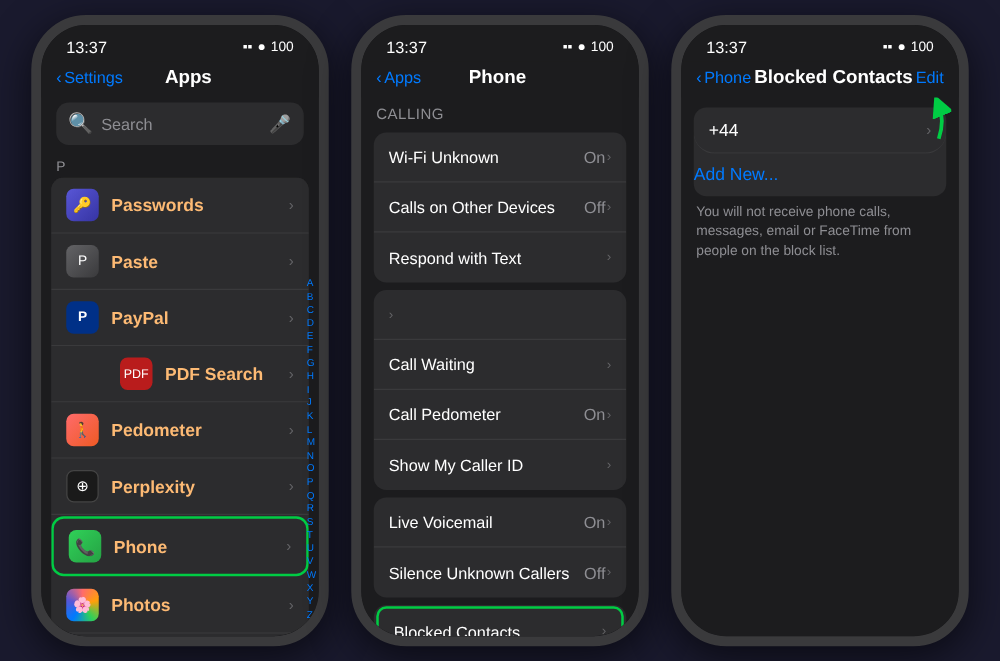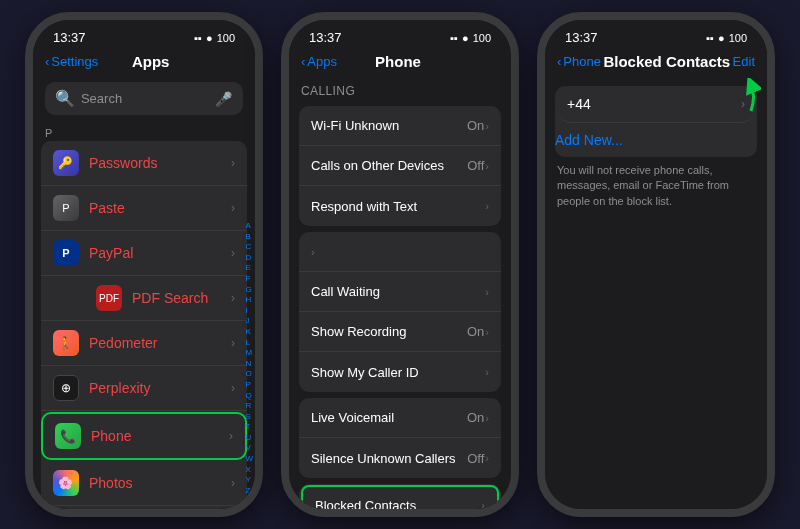--- a/index.html
+++ b/index.html
@@ -137,21 +137,22 @@
       display: flex;
       align-items: center;
       justify-content: center;
       font-size: 14px;
       flex-shrink: 0;
     }
 
     .list-item-label {
       flex: 1;
       font-size: 14px;
-      color: #ef4444;
+      color: #fdba74;
+      font-weight: bold;
     }
 
     .list-item-chevron {
       color: #636366;
       font-size: 12px;
     }
 
     
     .icon-passwords { background: linear-gradient(135deg, #5856d6, #3634a3); }
     .icon-paste { background: linear-gradient(135deg, #636366, #3a3a3c); }
@@ -421,21 +422,21 @@
 
       <div class="settings-group">
         <div class="settings-row">
           <span class="settings-row-chevron">›</span>
         </div>
         <div class="settings-row">
           <span class="settings-row-label">Call Waiting</span>
           <span class="settings-row-chevron">›</span>
         </div>
         <div class="settings-row">
-          <span class="settings-row-label">Show Recording</span>
+          <span class="settings-row-label">Call Pedometer</span>
           <span class="settings-row-value">On</span>
           <span class="settings-row-chevron">›</span>
         </div>
         <div class="settings-row">
           <span class="settings-row-label">Show My Caller ID</span>
           <span class="settings-row-chevron">›</span>
         </div>
       </div>
 
       <div class="settings-group">

